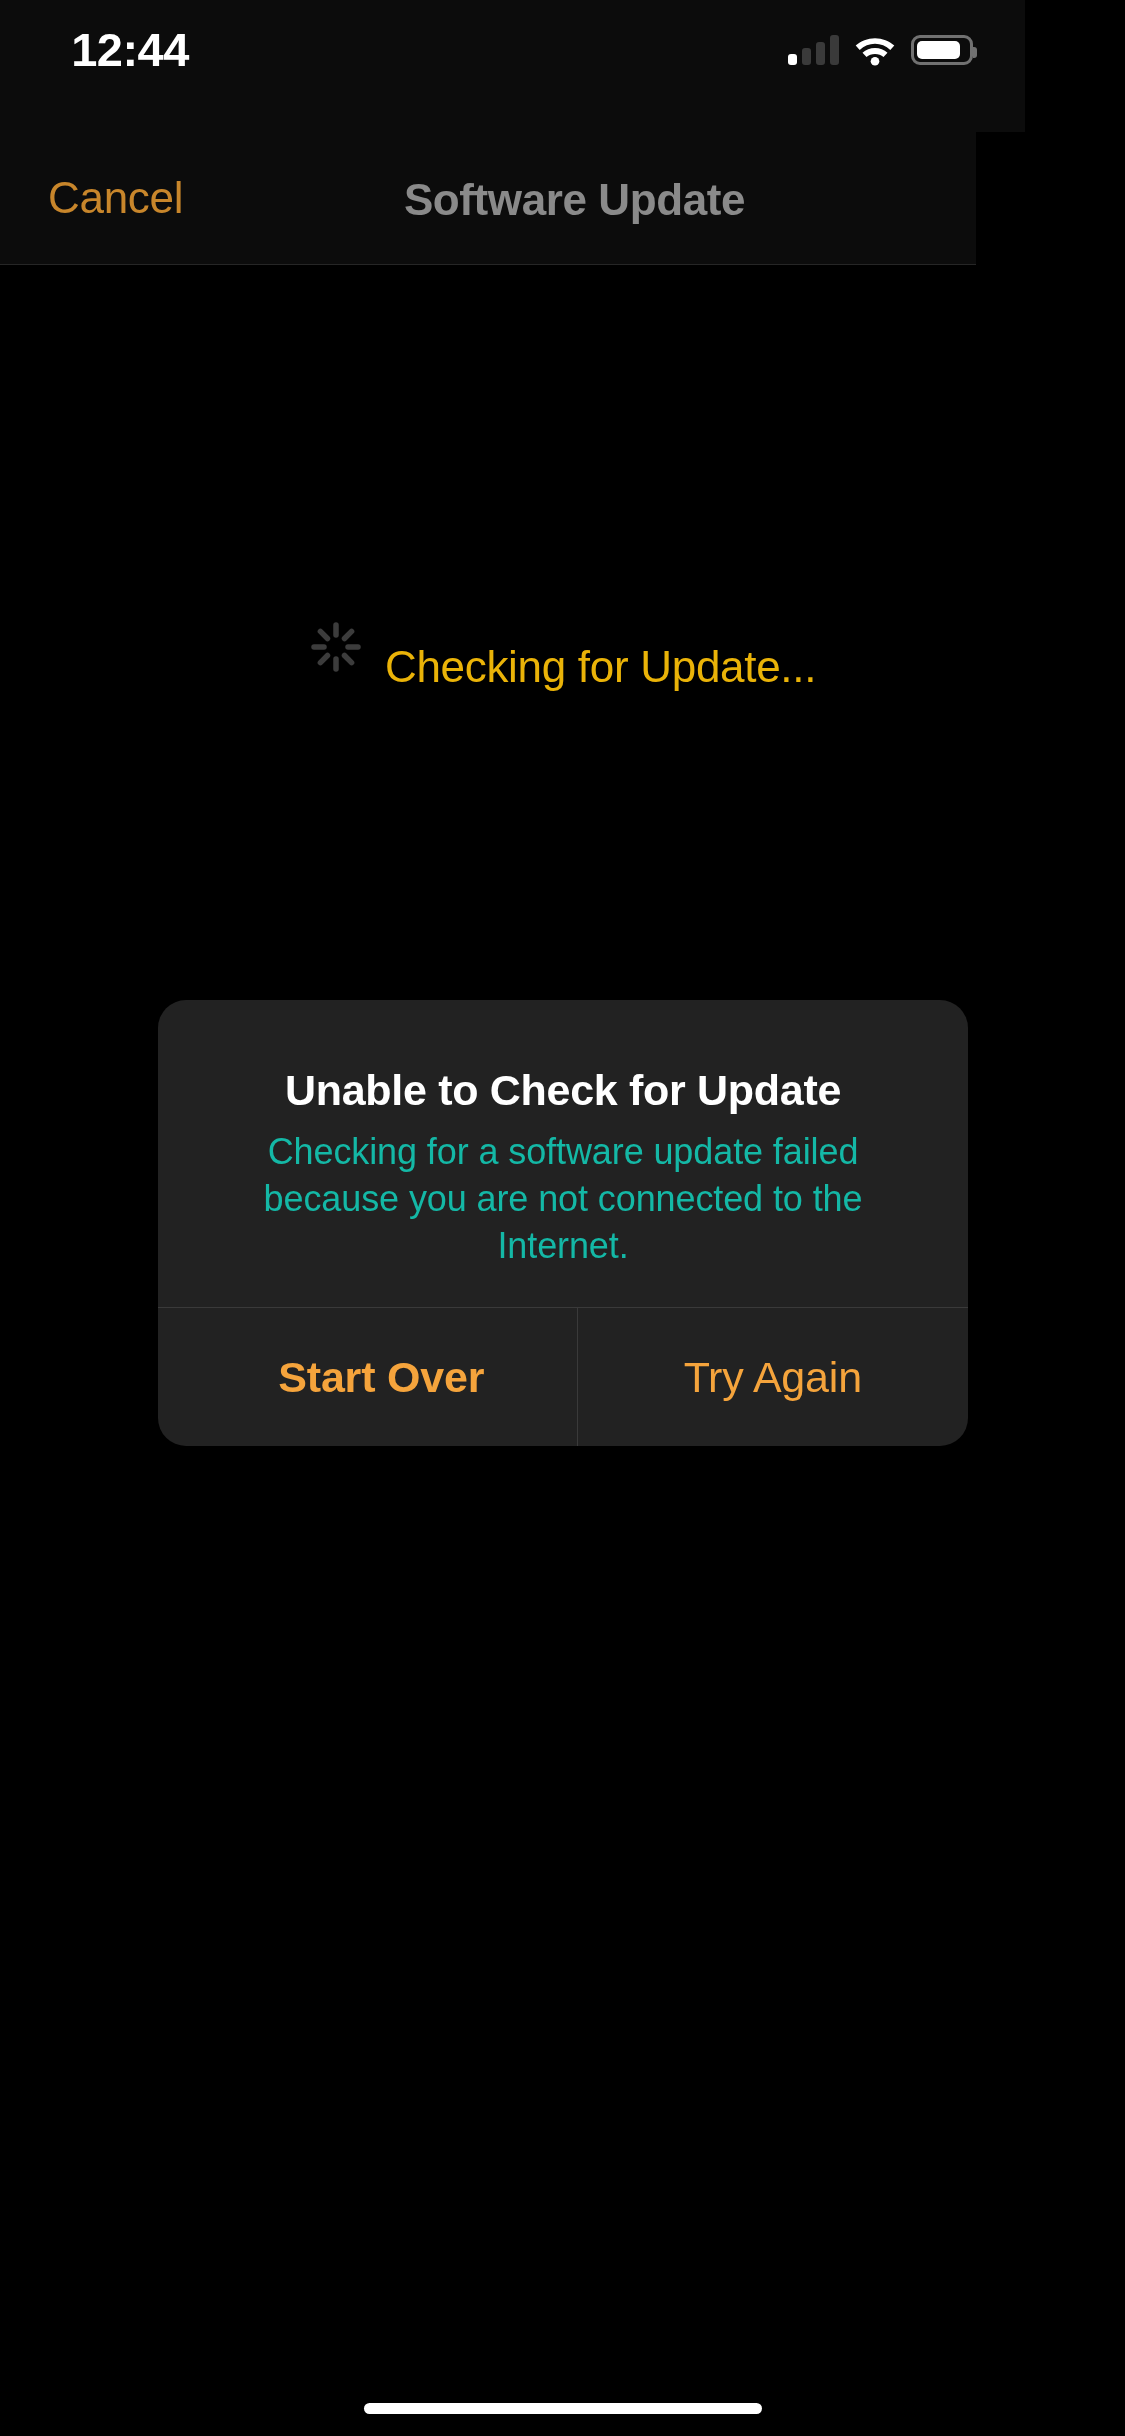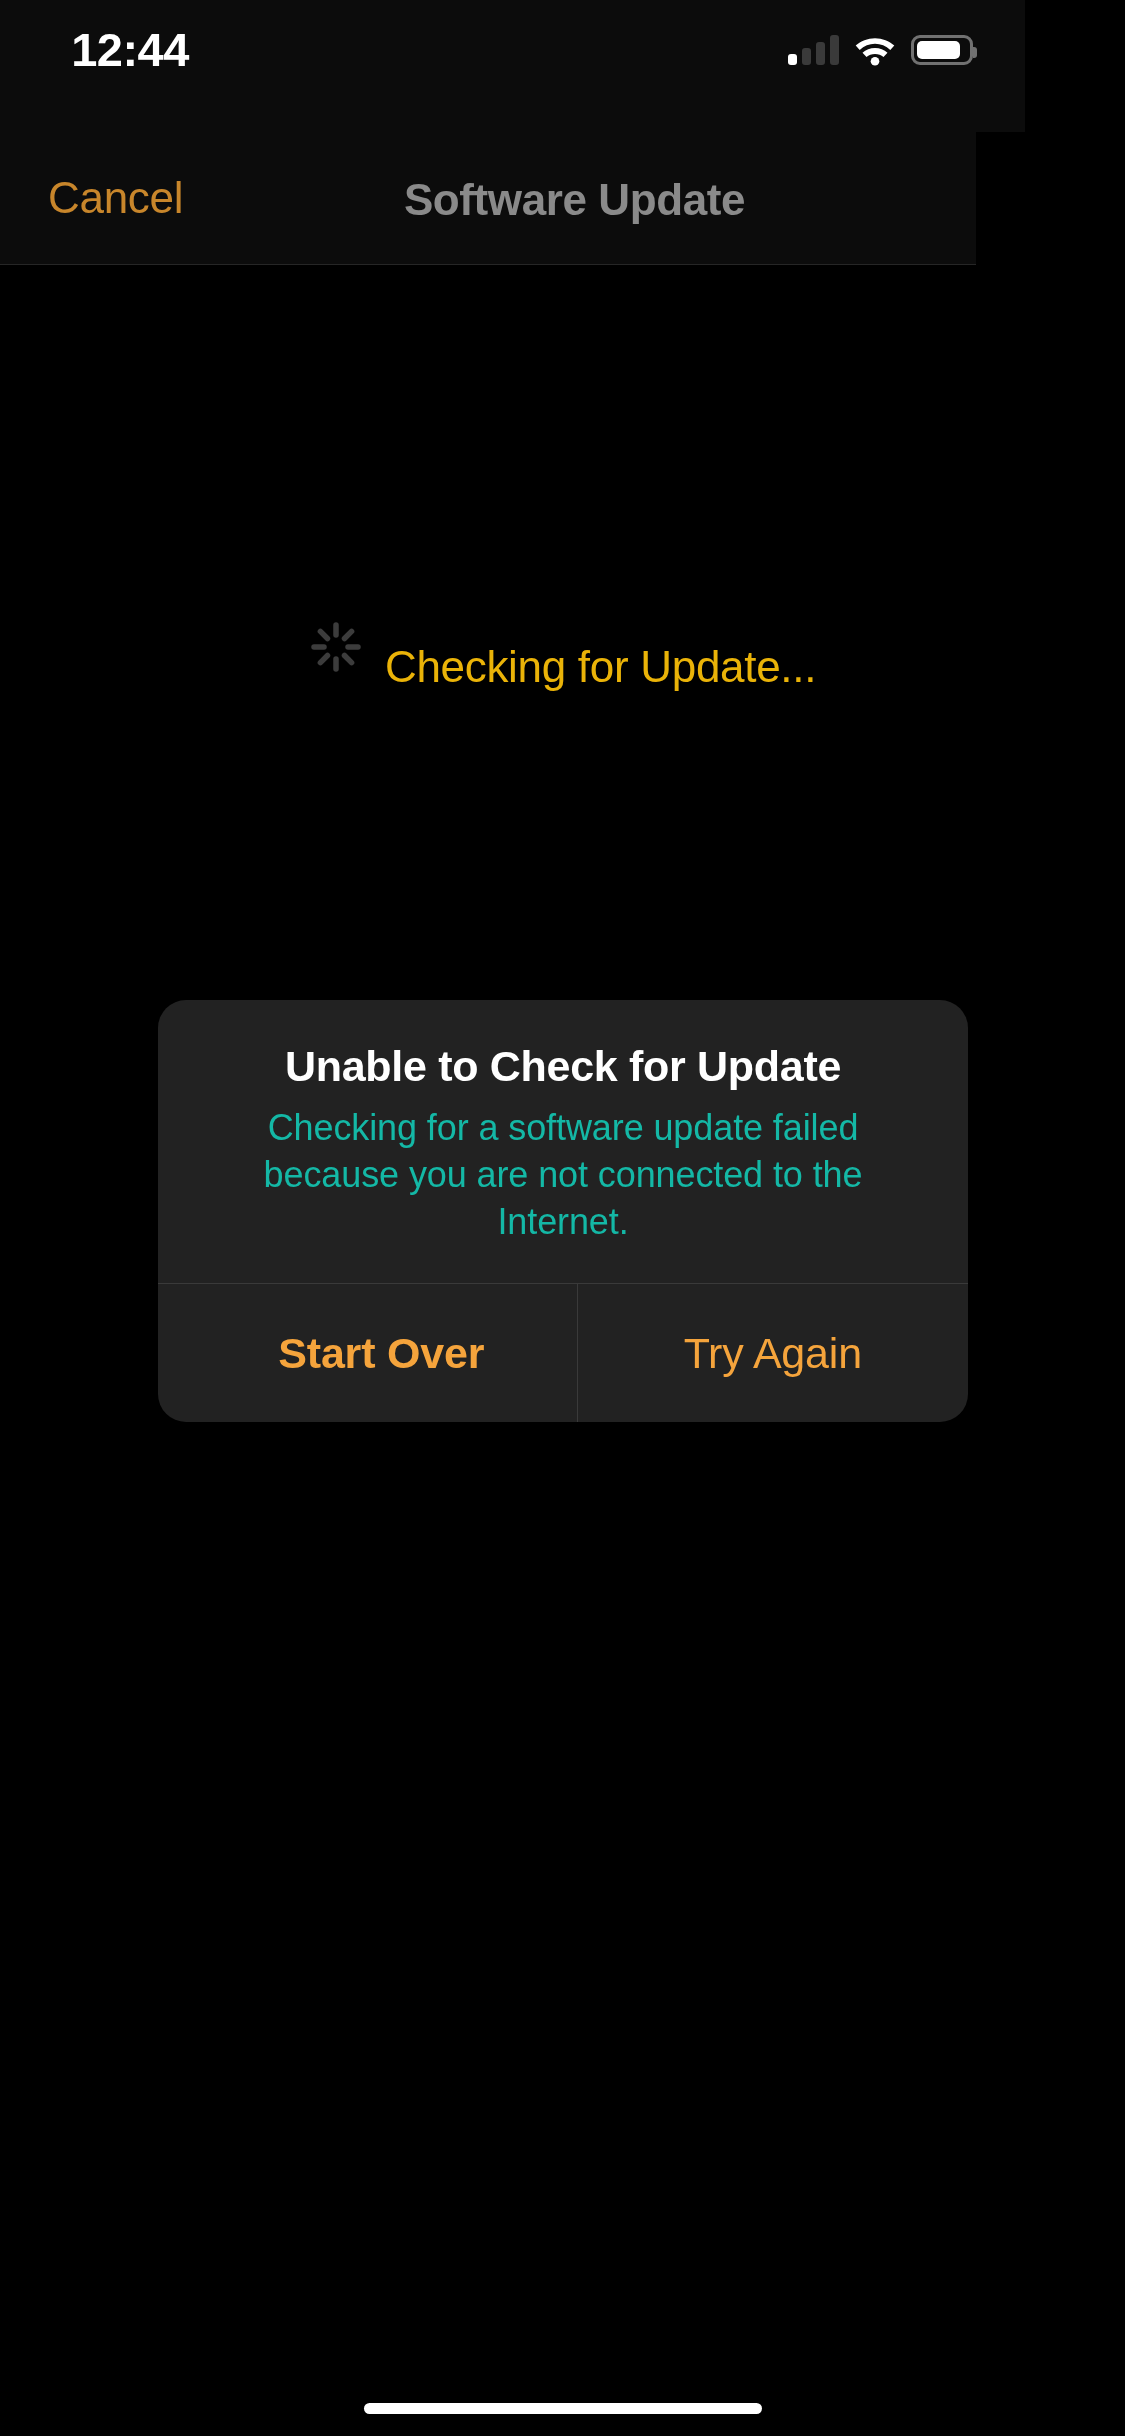--- a/index.html
+++ b/index.html
@@ -159,21 +159,21 @@
   #alert-dialog {
     position: absolute;
     left: 158px;
     top: 1000px;
     width: 810px;
     background: #222222;
     border-radius: 28px;
     overflow: hidden;
   }
   #alert-body {
-    padding: 40px 52px 38px 52px;
+    padding: 64px 52px 38px 52px;
     text-align: center;
   }
   #alert-title {
     color: #FFFFFF;
     font-size: 43px;
     font-weight: 700;
     letter-spacing: -0.3px;
     line-height: 52px;
     margin: 0 0 12px 0;
   }

